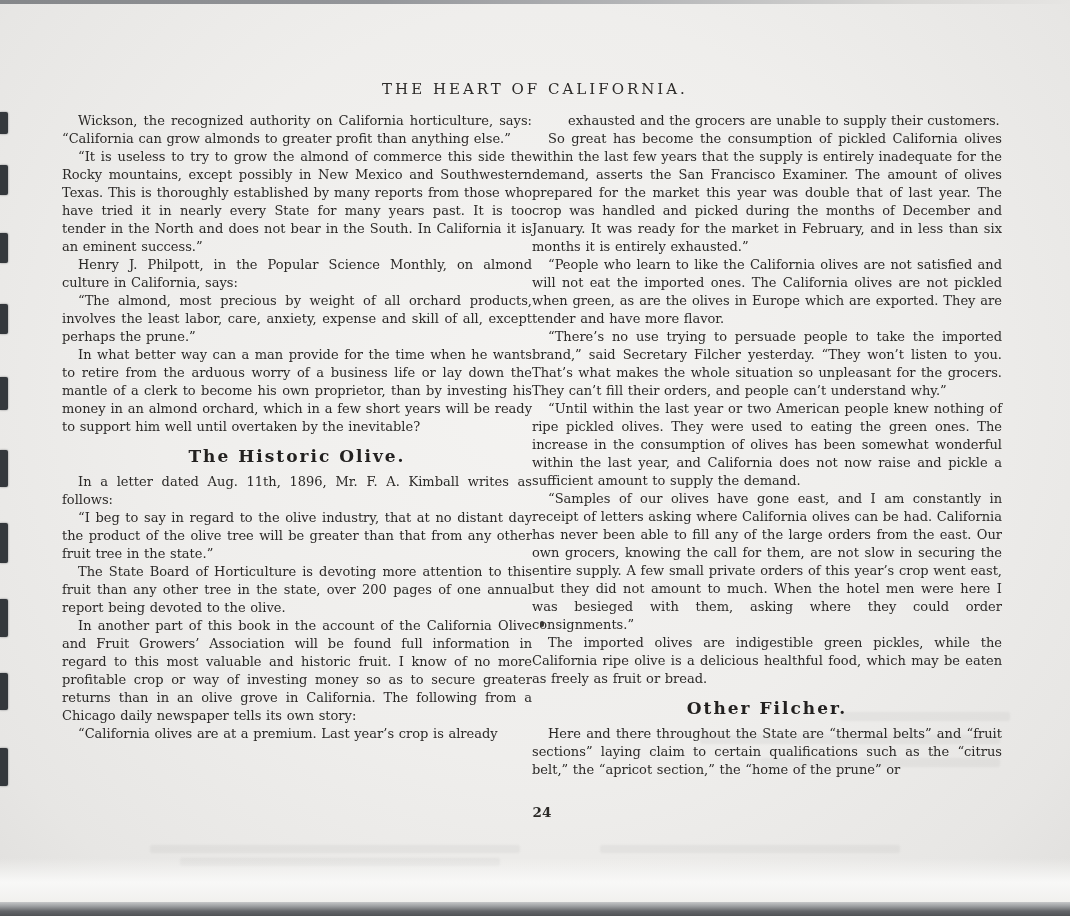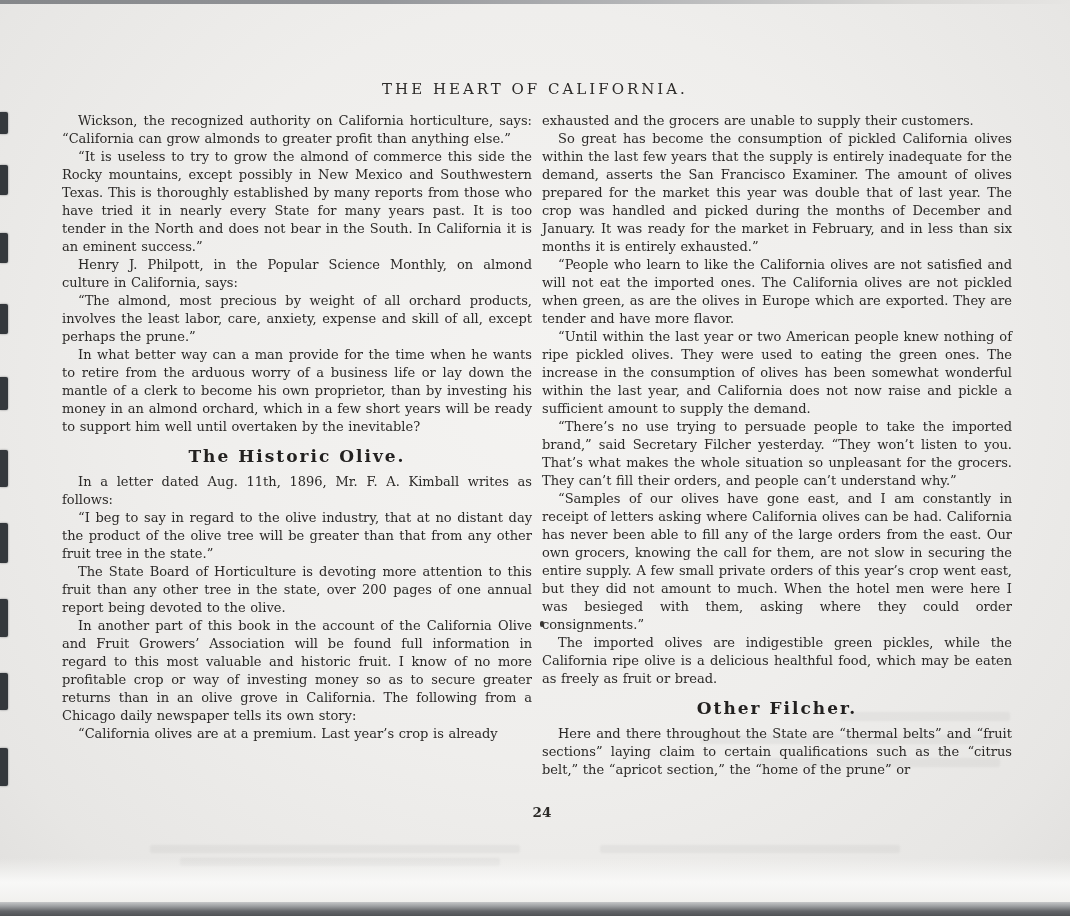--- a/index.html
+++ b/index.html
@@ -51,36 +51,36 @@
     letter-spacing: 3px;
     color: #2c2a28;
     white-space: nowrap;
   }
   .columns {
     position: absolute;
     top: 112px;
     left: 62px;
     width: 950px;
     display: flex;
-    gap: 10px;
   }
   .col {
     width: 470px;
   }
   .para {
     margin: 0;
     text-indent: 16px;
     text-align: justify;
     font-size: 13px;
     line-height: 18px;
     color: #2b2927;
     word-spacing: 0.5px;
   }
   .para.cont {
     text-indent: 0;
+    margin-left: 36px;
   }
   .section-heading {
     margin: 10px 0 7px 0;
     text-align: center;
     font-size: 17px;
     font-weight: bold;
     letter-spacing: 2px;
     color: #232120;
   }
   .page-number {
@@ -142,22 +142,22 @@
       <p class="para">“I beg to say in regard to the olive industry, that at no distant day the product of the olive tree will be greater than that from any other fruit tree in the state.”</p>
       <p class="para">The State Board of Horticulture is devoting more attention to this fruit than any other tree in the state, over 200 pages of one annual report being devoted to the olive.</p>
       <p class="para">In another part of this book in the account of the California Olive and Fruit Growers’ Association will be found full information in regard to this most valuable and historic fruit. I know of no more profitable crop or way of investing money so as to secure greater returns than in an olive grove in California. The following from a Chicago daily newspaper tells its own story:</p>
       <p class="para">“California olives are at a premium. Last year’s crop is already</p>
     </div>
 
     <div class="col">
       <p class="para cont">exhausted and the grocers are unable to supply their customers.</p>
       <p class="para">So great has become the consumption of pickled California olives within the last few years that the supply is entirely inadequate for the demand, asserts the San Francisco Examiner. The amount of olives prepared for the market this year was double that of last year. The crop was handled and picked during the months of December and January. It was ready for the market in February, and in less than six months it is entirely exhausted.”</p>
       <p class="para">“People who learn to like the California olives are not satisfied and will not eat the imported ones. The California olives are not pickled when green, as are the olives in Europe which are exported. They are tender and have more flavor.</p>
+      <p class="para">“There’s no use trying to persuade people to take the imported brand,” said Secretary Filcher yesterday. “They won’t listen to you. That’s what makes the whole situation so unpleasant for the grocers. They can’t fill their orders, and people can’t understand why.”</p>
       <p class="para">“Until within the last year or two American people knew nothing of ripe pickled olives. They were used to eating the green ones. The increase in the consumption of olives has been somewhat wonderful within the last year, and California does not now raise and pickle a sufficient amount to supply the demand.</p>
-      <p class="para">“There’s no use trying to persuade people to take the imported brand,” said Secretary Filcher yesterday. “They won’t listen to you. That’s what makes the whole situation so unpleasant for the grocers. They can’t fill their orders, and people can’t understand why.”</p>
       <p class="para">“Samples of our olives have gone east, and I am constantly in receipt of letters asking where California olives can be had. California has never been able to fill any of the large orders from the east. Our own grocers, knowing the call for them, are not slow in securing the entire supply. A few small private orders of this year’s crop went east, but they did not amount to much. When the hotel men were here I was besieged with them, asking where they could order consignments.”</p>
       <p class="para">The imported olives are indigestible green pickles, while the California ripe olive is a delicious healthful food, which may be eaten as freely as fruit or bread.</p>
       <h2 class="section-heading">Other Filcher.</h2>
       <p class="para">Here and there throughout the State are “thermal belts” and “fruit sections” laying claim to certain qualifications such as the “citrus belt,” the “apricot section,” the “home of the prune” or</p>
     </div>
 
   </div>
 
   <div class="page-number">24</div>
 

